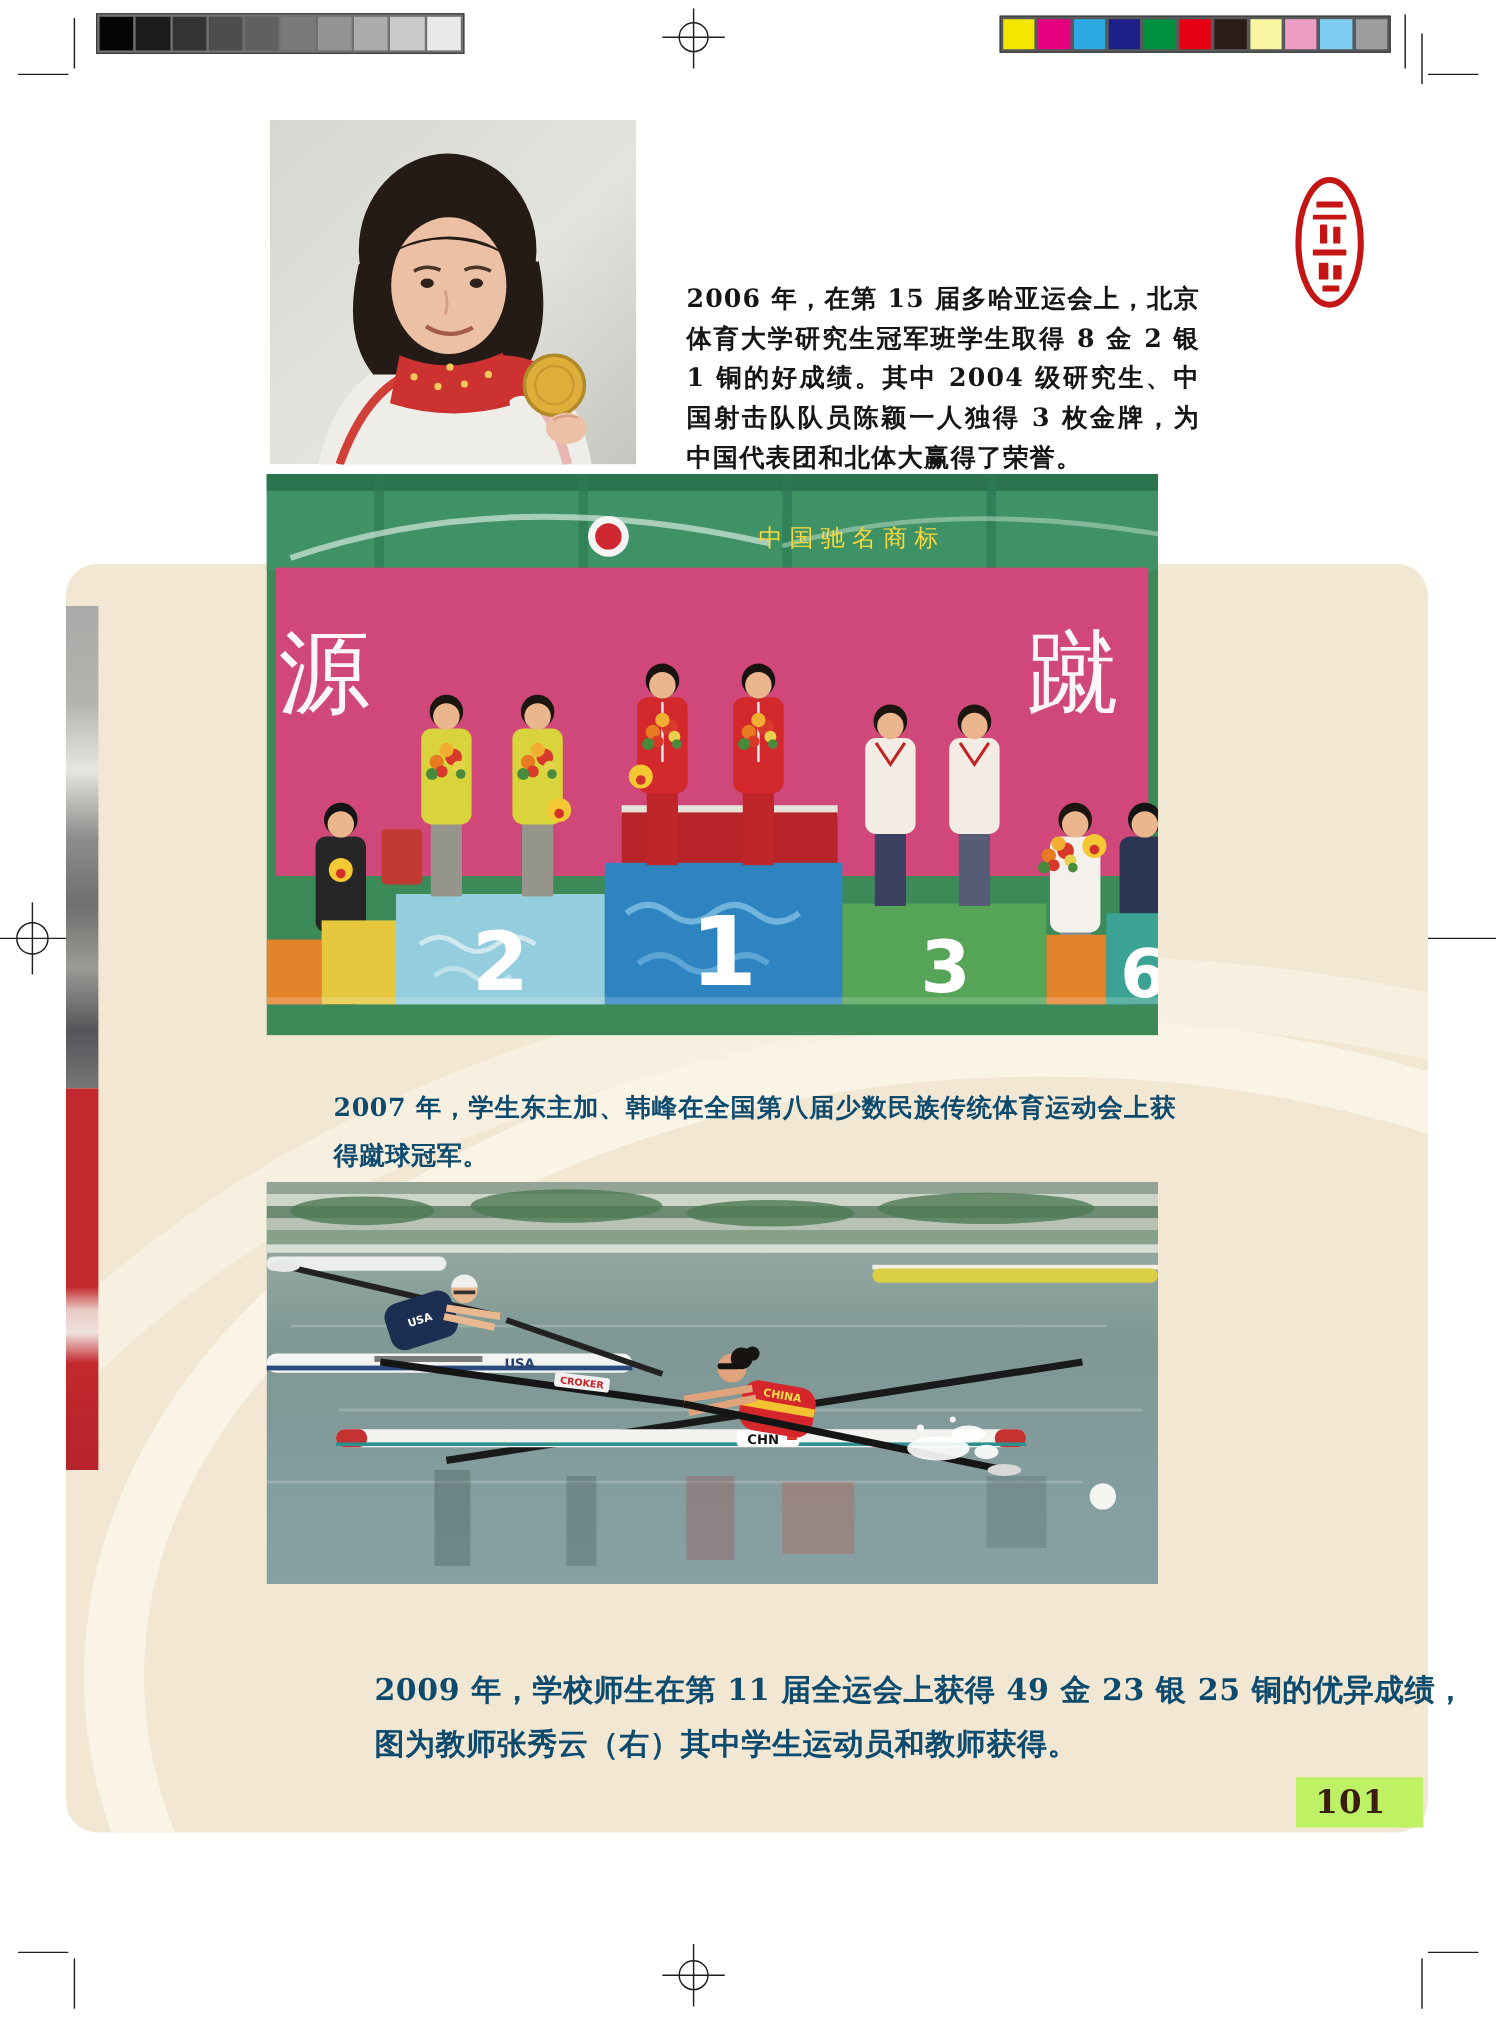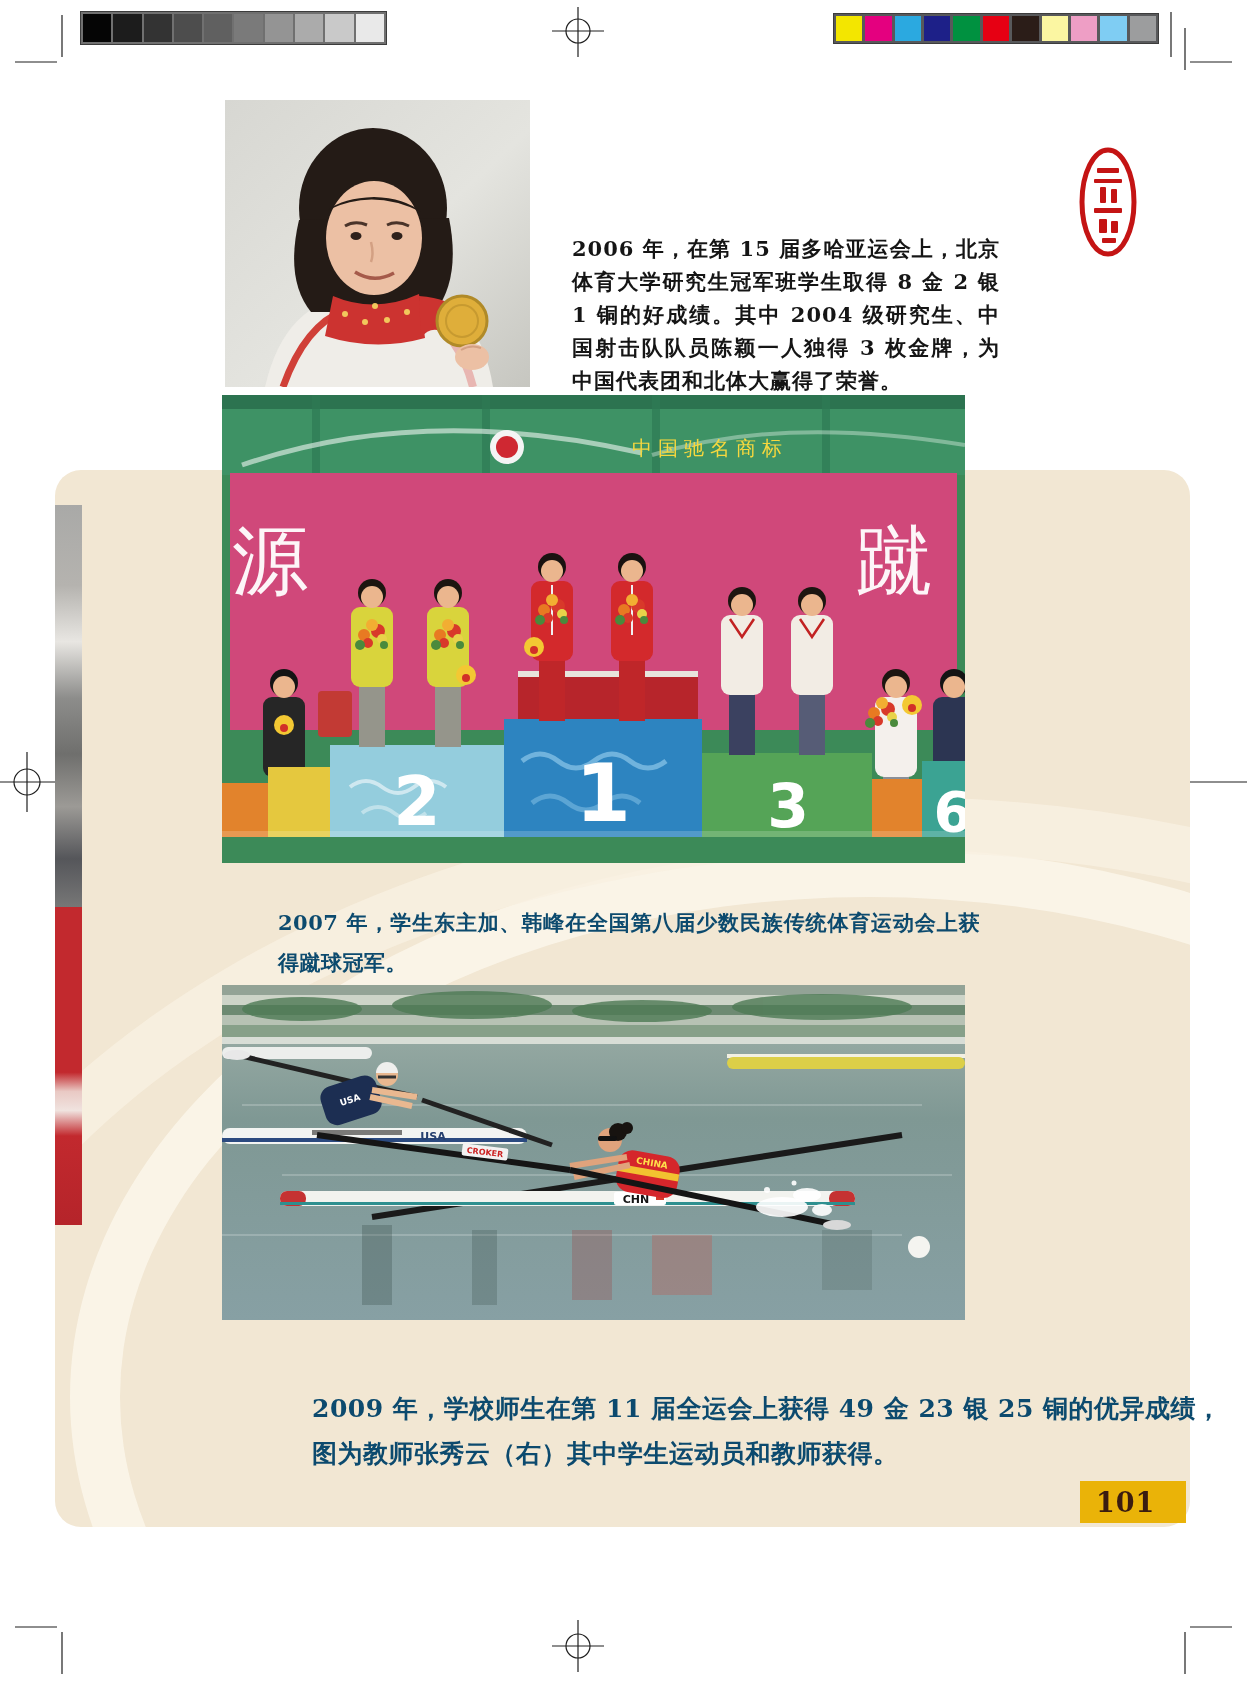--- a/index.html
+++ b/index.html
@@ -35,21 +35,21 @@
   .photo { position:absolute; overflow:hidden; }
   .podium-photo { left:222px; top:395px; width:743px; height:468px;text-align:center; }
   .rowing-photo { left:222px; top:985px; width:743px; height:335px; }
 
   .caption { position:absolute; color:#0c4a6e; font-weight:600; }
   .cap2007 { left:278px; top:903px; width:702px; margin:0; font-size:21px; line-height:40px;
              letter-spacing:.5px; text-align:justify; }
   .cap2009 { left:280px; top:1386px; width:710px; font-size:25px; line-height:45px; letter-spacing:.5px;margin-left:32px; }
   .cap2009 div { white-space:nowrap; }
 
-  .pagenum { left:1080px; top:1481px; width:106px; height:42px; background:#eab308;
+  .pagenum { left:1080px; top:1481px; width:106px; height:42px; background:#bef264;
              display:flex; align-items:center; padding-left:16px; box-sizing:border-box; }
   .pagenum span { font-size:27px; font-weight:700; color:#3a1c10; letter-spacing:1px; }
 
   svg text.num { font-family:"DejaVu Sans","Liberation Sans",sans-serif; font-weight:bold; fill:#ffffff; }
   svg text.cjk { font-family:"DejaVu Serif","Liberation Serif",serif; }
 </style>
 </head>
 <body>
 
 <div class="page">

